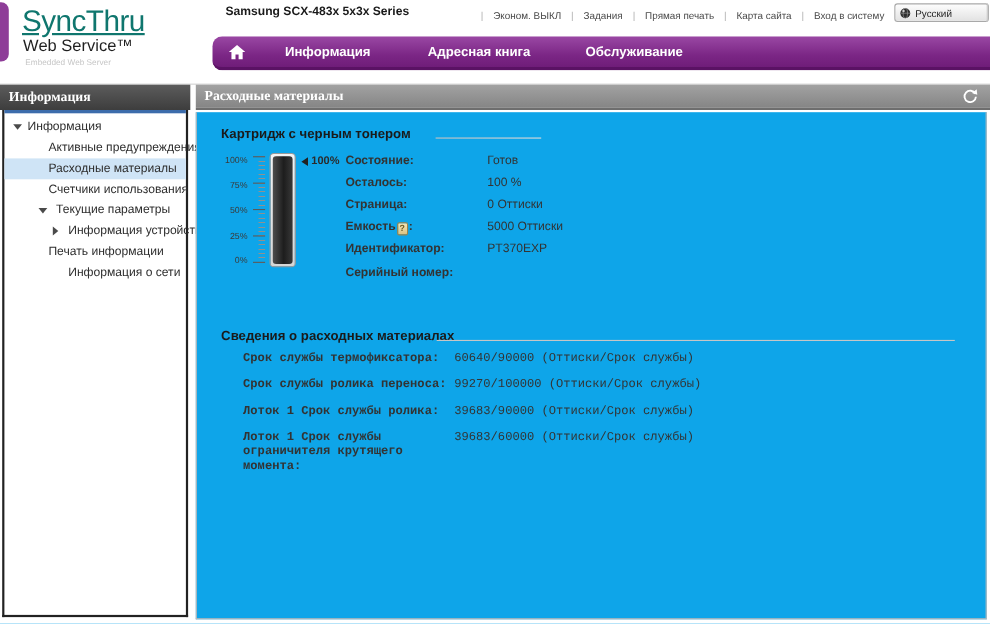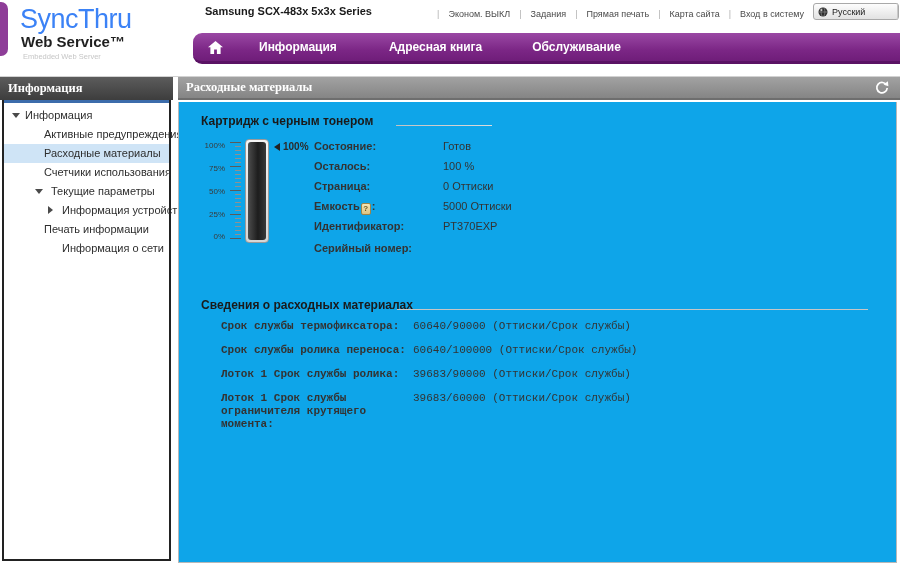--- a/index.html
+++ b/index.html
@@ -8,22 +8,22 @@
     position:relative;
     font-family:"Liberation Sans", sans-serif;
     background:#fff;
     overflow:hidden;
     color:#2e2e2e;
   }
   
   .logo-pill { position:absolute; left:0; top:2px; width:8px; height:54px;
     background:#8e3d98; border-radius:0 7px 7px 0; }
   .logo-main { position:absolute; left:20px; top:4px; font-size:27px; letter-spacing:-0.5px;
-    color:#3b82f6; }
-  .logo-sub { position:absolute; left:21px; top:33px; font-size:15px; font-weight:bold; color:#1f1f1f; }
+    color:#0f766e;text-decoration:underline; }
+  .logo-sub { position:absolute; left:21px; top:33px; font-size:15px; font-weight:normal; color:#1f1f1f; }
   .logo-ews { position:absolute; left:23px; top:52px; font-size:7.5px; color:#c6c6c6; }
   .device-title { position:absolute; left:205px; top:5px; font-size:11px; font-weight:bold; color:#1a1a1a; }
   .top-links { position:absolute; top:9px; right:96px; display:flex; align-items:center;
     gap:9px; font-size:9px; color:#4a4a4a; white-space:nowrap; }
   .top-links .sep { color:#b0b0b0; }
   .top-links .lnk { cursor:pointer; }
   .lang-select { position:absolute; left:813px; top:3px; width:86px; height:17px;
     border:1px solid #a9a9a9; border-radius:3px;
     background:linear-gradient(#fdfdfd,#e2e2e2);
     display:flex; align-items:center; gap:4px; padding-left:4px; font-size:9px; color:#222; }
@@ -262,21 +262,21 @@
   <div class="sec-hd sec2-hd">Сведения о расходных материалах</div>
   <div class="sec2-line"></div>
 
   <div class="sup-rows">
     <div class="s-row">
       <span class="lbl">Срок службы термофиксатора:</span>
       <span class="val">60640/90000 (Оттиски/Срок службы)</span>
     </div>
     <div class="s-row">
       <span class="lbl">Срок службы ролика переноса:</span>
-      <span class="val">60640/100000 (Оттиски/Срок службы)</span>
+      <span class="val">99270/100000 (Оттиски/Срок службы)</span>
     </div>
     <div class="s-row">
       <span class="lbl">Лоток 1 Срок службы ролика:</span>
       <span class="val">39683/90000 (Оттиски/Срок службы)</span>
     </div>
     <div class="s-row">
       <span class="lbl">Лоток 1 Срок службы ограничителя крутящего момента:</span>
       <span class="val">39683/60000 (Оттиски/Срок службы)</span>
     </div>
   </div>

